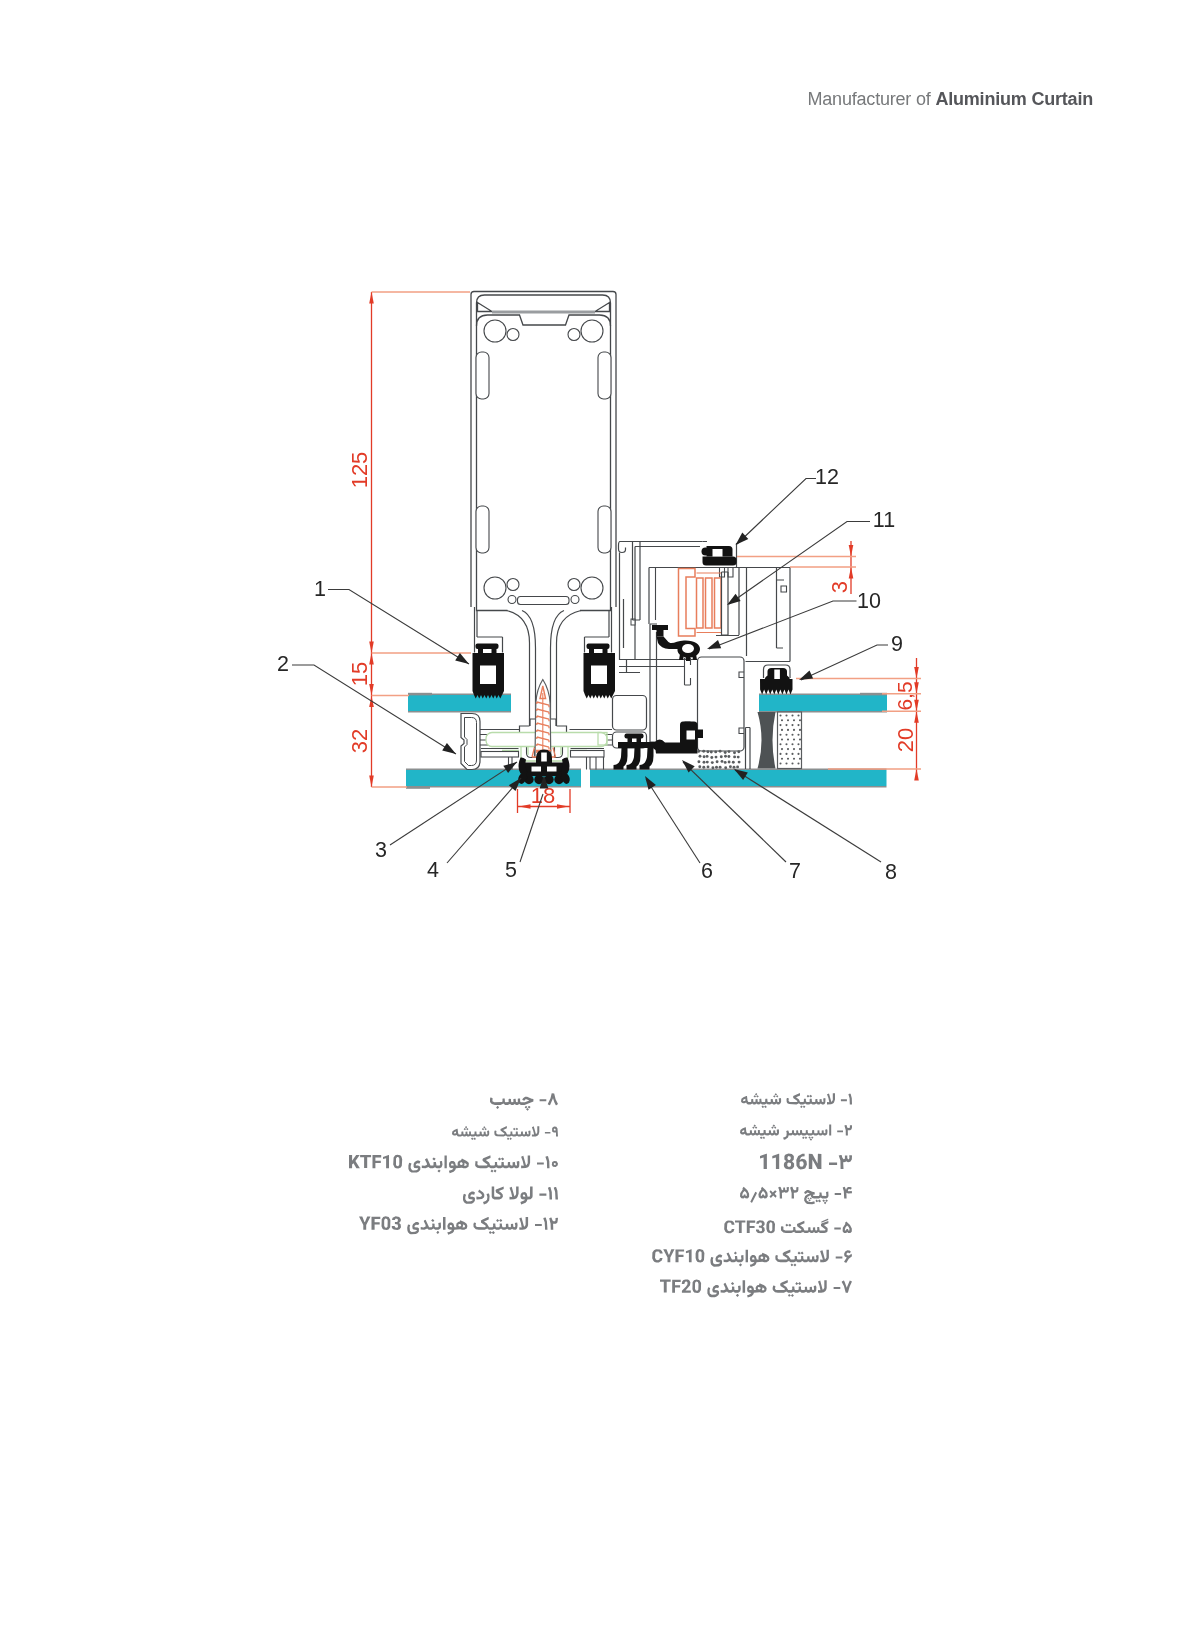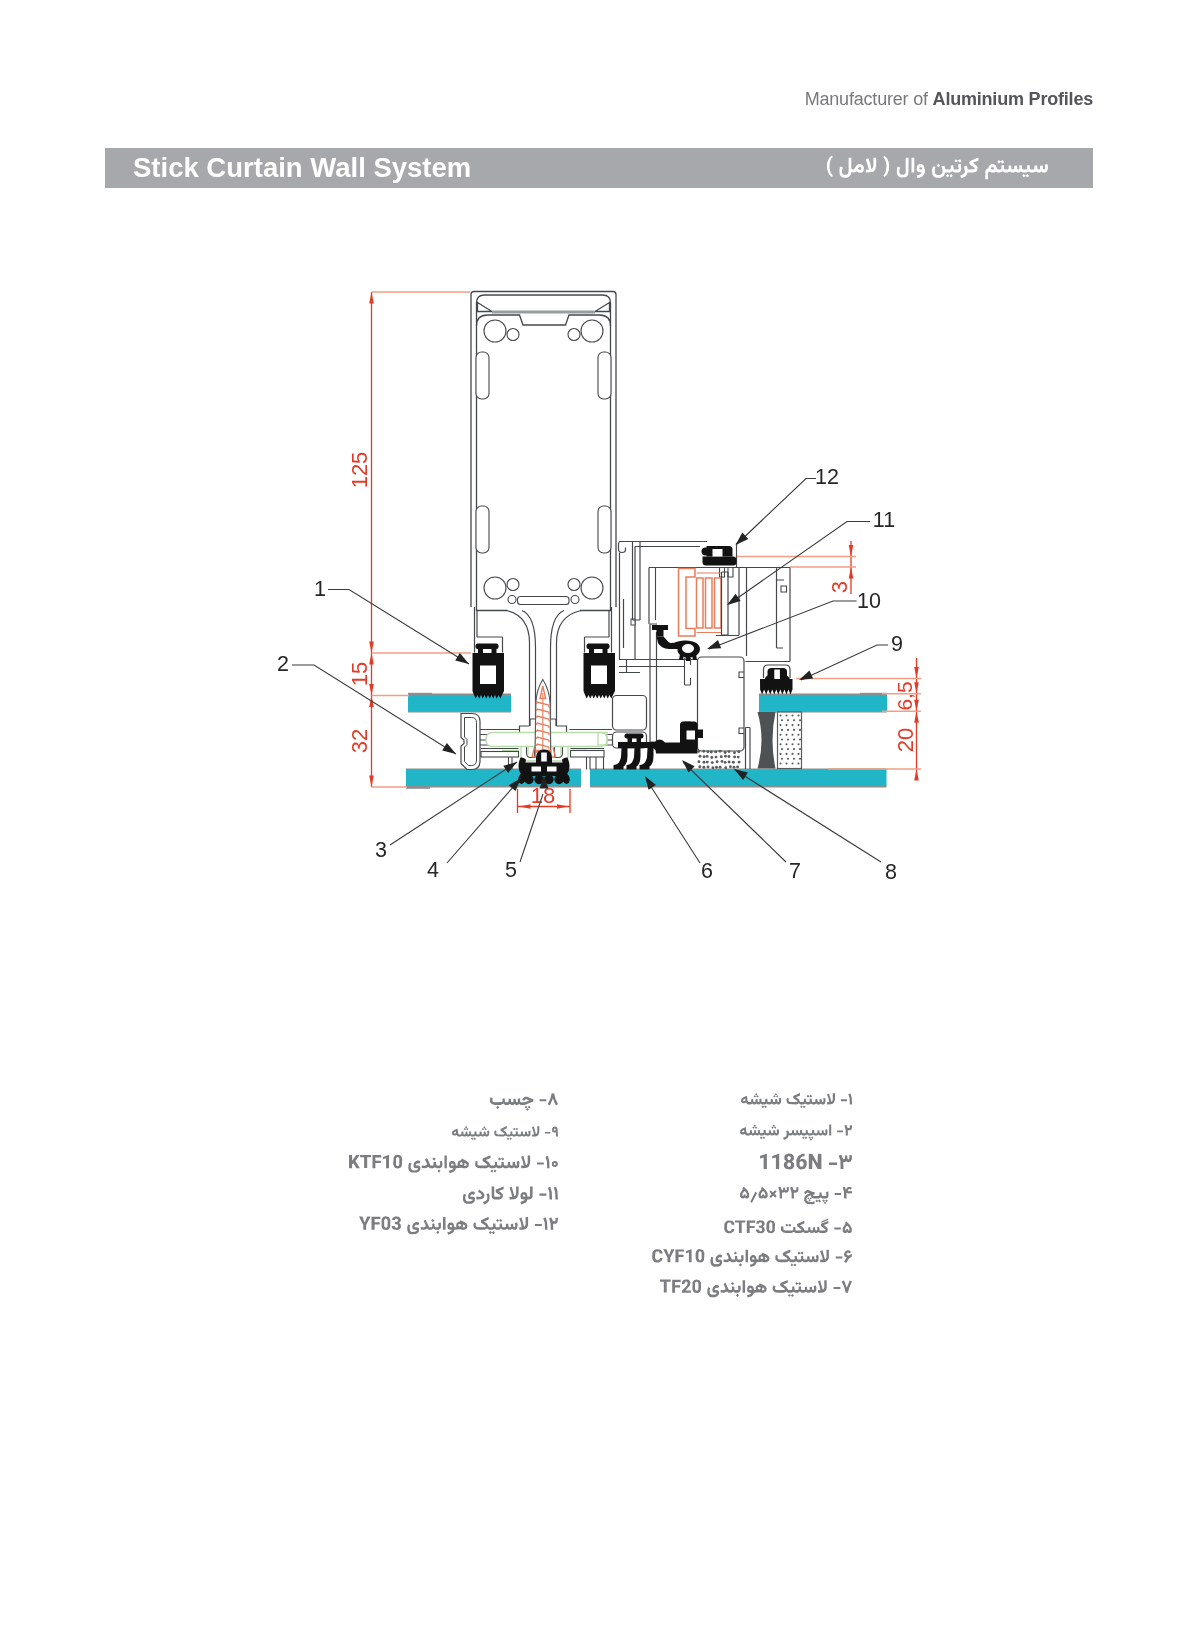--- a/index.html
+++ b/index.html
@@ -7,24 +7,21 @@
         font-family:"Liberation Sans",sans-serif;}
   .mfr{position:absolute;top:89px;left:0;width:1093px;text-align:right;
        font-size:18px;letter-spacing:-0.2px;color:#77797b;}
   .mfr b{color:#55565a;}
   .bar{position:absolute;left:105px;top:148px;width:988px;height:40px;background:#a6a8ab;}
   .bartitle{position:absolute;left:28px;top:4px;color:#fff;font-weight:bold;font-size:27.5px;}
 </style>
 </head>
 <body>
 <div id="page">
-  <div class="mfr">Manufacturer of <b>Aluminium Profiles</b></div>
-  <div class="bar">
-      <div class="bartitle">Stick Curtain Wall System</div>
-    </div>
+  <div class="mfr">Manufacturer of <b>Aluminium Curtain</b></div>
   <svg id="draw" style="position:absolute;left:0;top:0" width="1200" height="1630" viewBox="0 0 1200 1630">
 <g stroke="#45484b" stroke-width="1.3" fill="white">
 <path d="M471,607 V294.5 Q471,291.5 474,291.5 H613 Q616,291.5 616,294.5 V607" fill="white"></path>
 <path d="M476.5,610.5 V303 Q476.5,295 484.5,295 H602.5 Q610.5,295 610.5,303 V610.5 Z" fill="white"></path>
 <path d="M477.5,302.5 L492,311.5 H477.5 Z M609.5,302.5 L595,311.5 H609.5 Z" fill="white"></path>
 <rect x="492" y="310.5" width="103" height="3" fill="#9a9da0" stroke="none"></rect>
 <path d="M476.5,326 Q476.5,315 487.5,315 H519.5 L523,325 H565.5 L569,315 H599.5 Q610.5,315 610.5,326" fill="none"></path>
 </g>
 <g stroke="#45484b" stroke-width="1.1" fill="white">
 <circle cx="495" cy="331" r="11"></circle>

